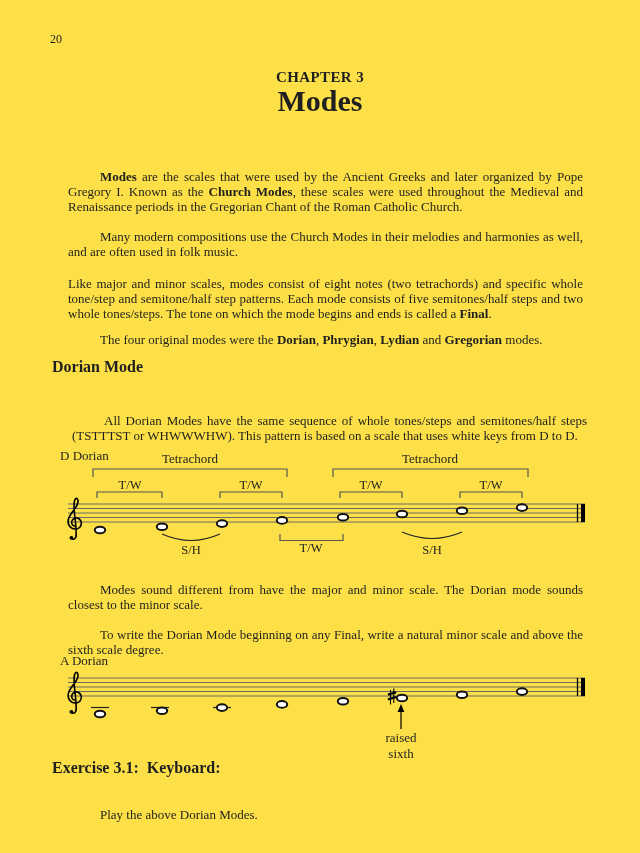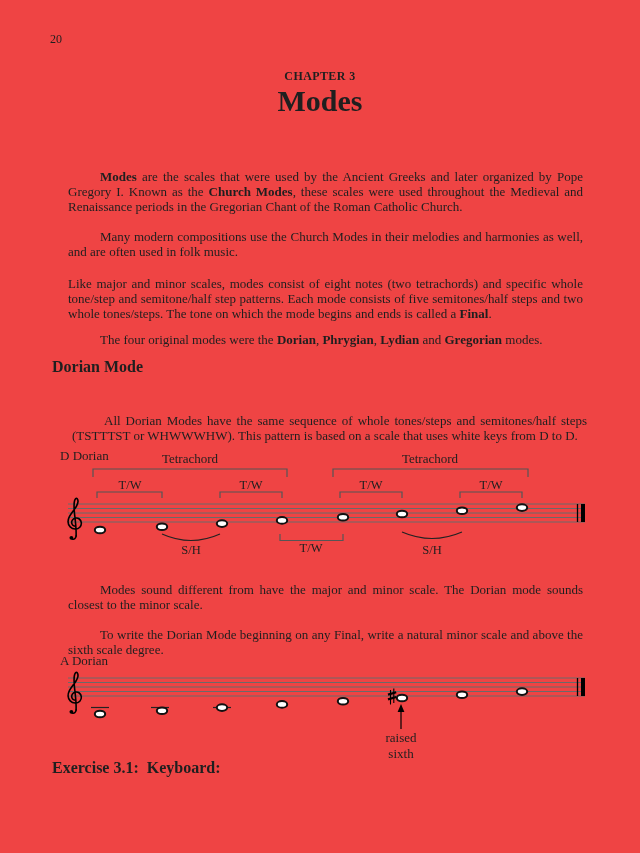--- a/index.html
+++ b/index.html
@@ -1,23 +1,23 @@
 <!DOCTYPE html>
 <html><head>
 <meta charset="utf-8">
 <style>
   html,body{margin:0;padding:0;background:#e8e8e8;}
   .page{
-    position:relative;width:640px;height:853px;background:#ef4444;
+    position:relative;width:640px;height:853px;background:#fde047;
     font-family:"Liberation Serif",serif;color:#1f1f1f;overflow:hidden;
     margin:0 auto;
   }
   .abs{position:absolute;}
   .pagenum{left:50px;top:32px;font-size:12px;}
-  .kicker{left:0;top:69px;width:640px;text-align:center;font-weight:bold;font-size:12px;letter-spacing:.4px;}
+  .kicker{left:0;top:69px;width:640px;text-align:center;font-weight:bold;font-size:15px;letter-spacing:.4px;}
   .title{left:0;top:86px;width:640px;text-align:center;font-weight:bold;font-size:30px;line-height:30px;}
   p.body{margin:16px;width:515px;font-size:13px;line-height:15px;text-align:justify;}
   .indent{text-indent:32px;}
   .bold{font-weight:bold;}
   .h2{font-weight:bold;font-size:16px;white-space:pre-wrap;}
   svg text{font-family:"Liberation Serif",serif;fill:#1f1f1f;font-size:13px;}
   svg text.small{font-size:12.5px;}
   .staffline{stroke:#6a6a6a;stroke-width:1;}
   .bracket{stroke:#555;stroke-width:1.2;fill:none;}
   .slur{stroke:#222;stroke-width:1.1;fill:none;}
@@ -154,14 +154,15 @@
 
     <g>
       <line class="arrow" x1="349" y1="79" x2="349" y2="61"></line>
       <polygon points="349,54 345.6,62 352.4,62" fill="#000"></polygon>
       <text x="349" y="92" text-anchor="middle">raised</text>
       <text x="349" y="108" text-anchor="middle">sixth</text>
     </g>
   </svg>
 
   <div class="abs h2" style="left:52px;top:759px;">Exercise 3.1:  Keyboard:</div>
+  <p class="body abs" style="left:52px;top:791px;padding-left:32px;width:483px;text-align:left;">Play the above Dorian Modes.</p>
 
 </div>
 
 </body></html>

